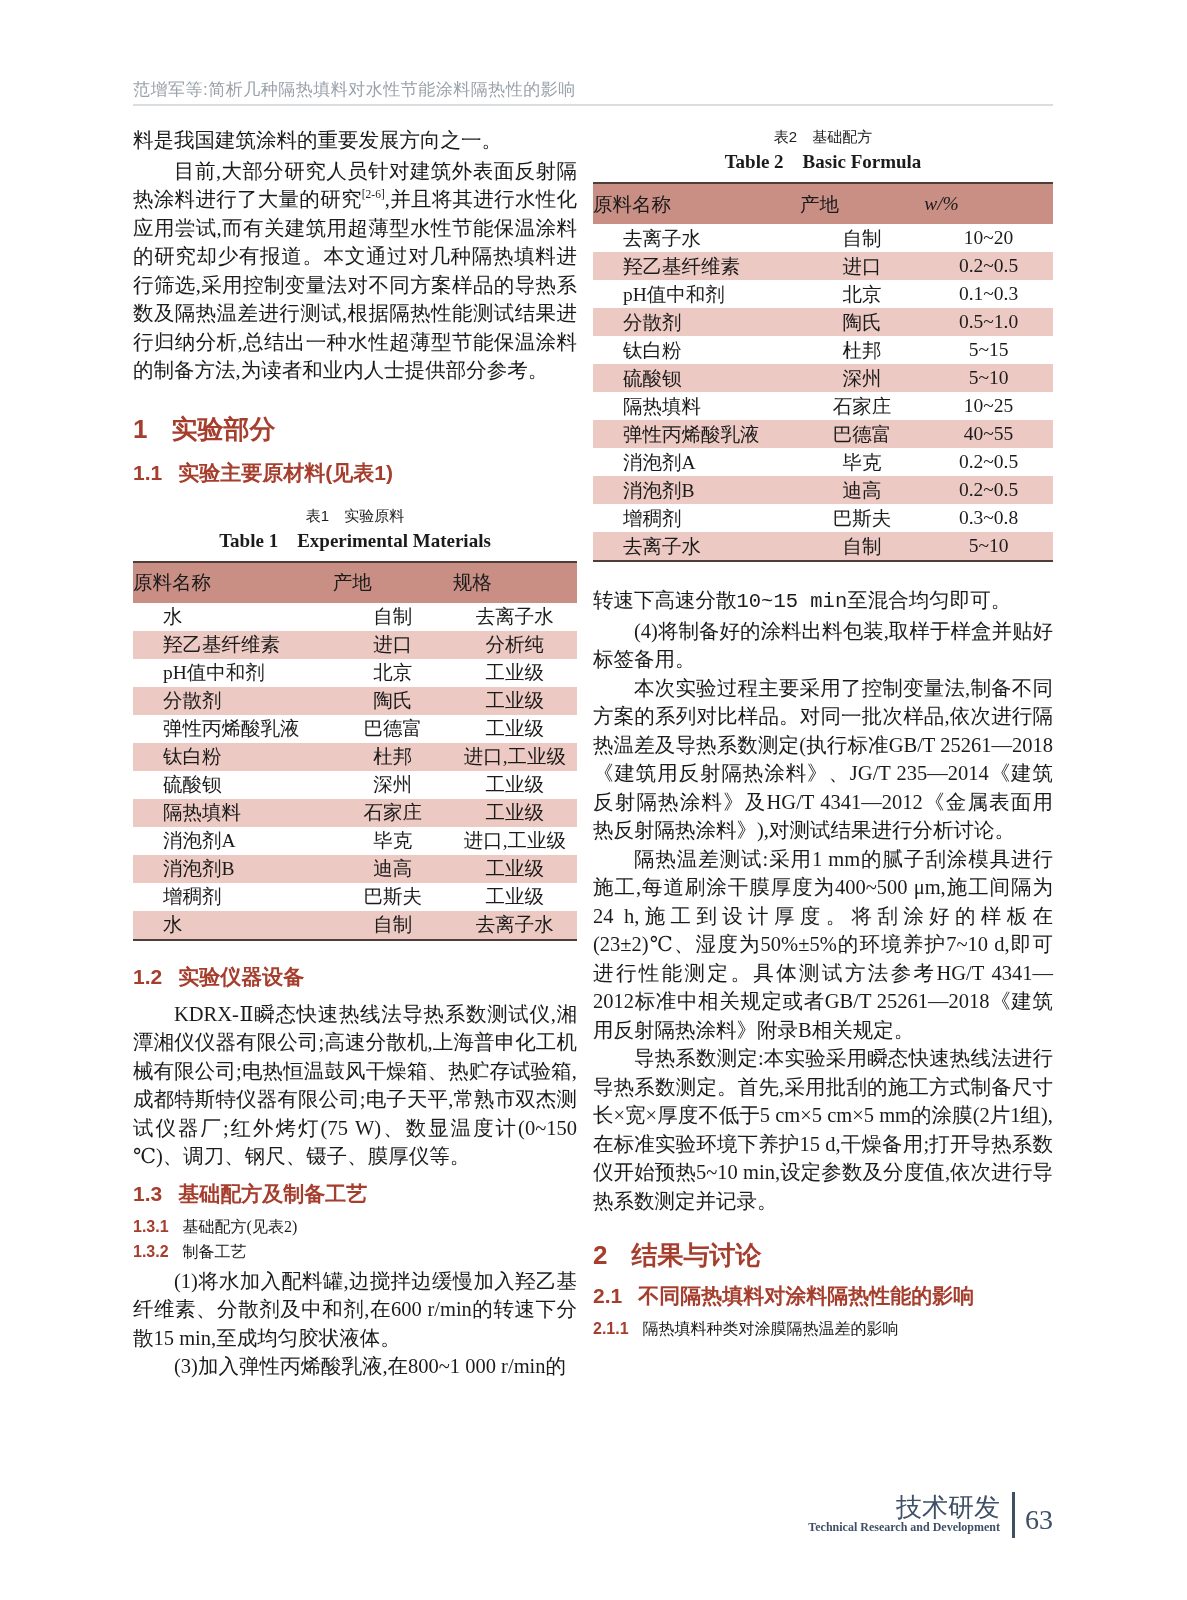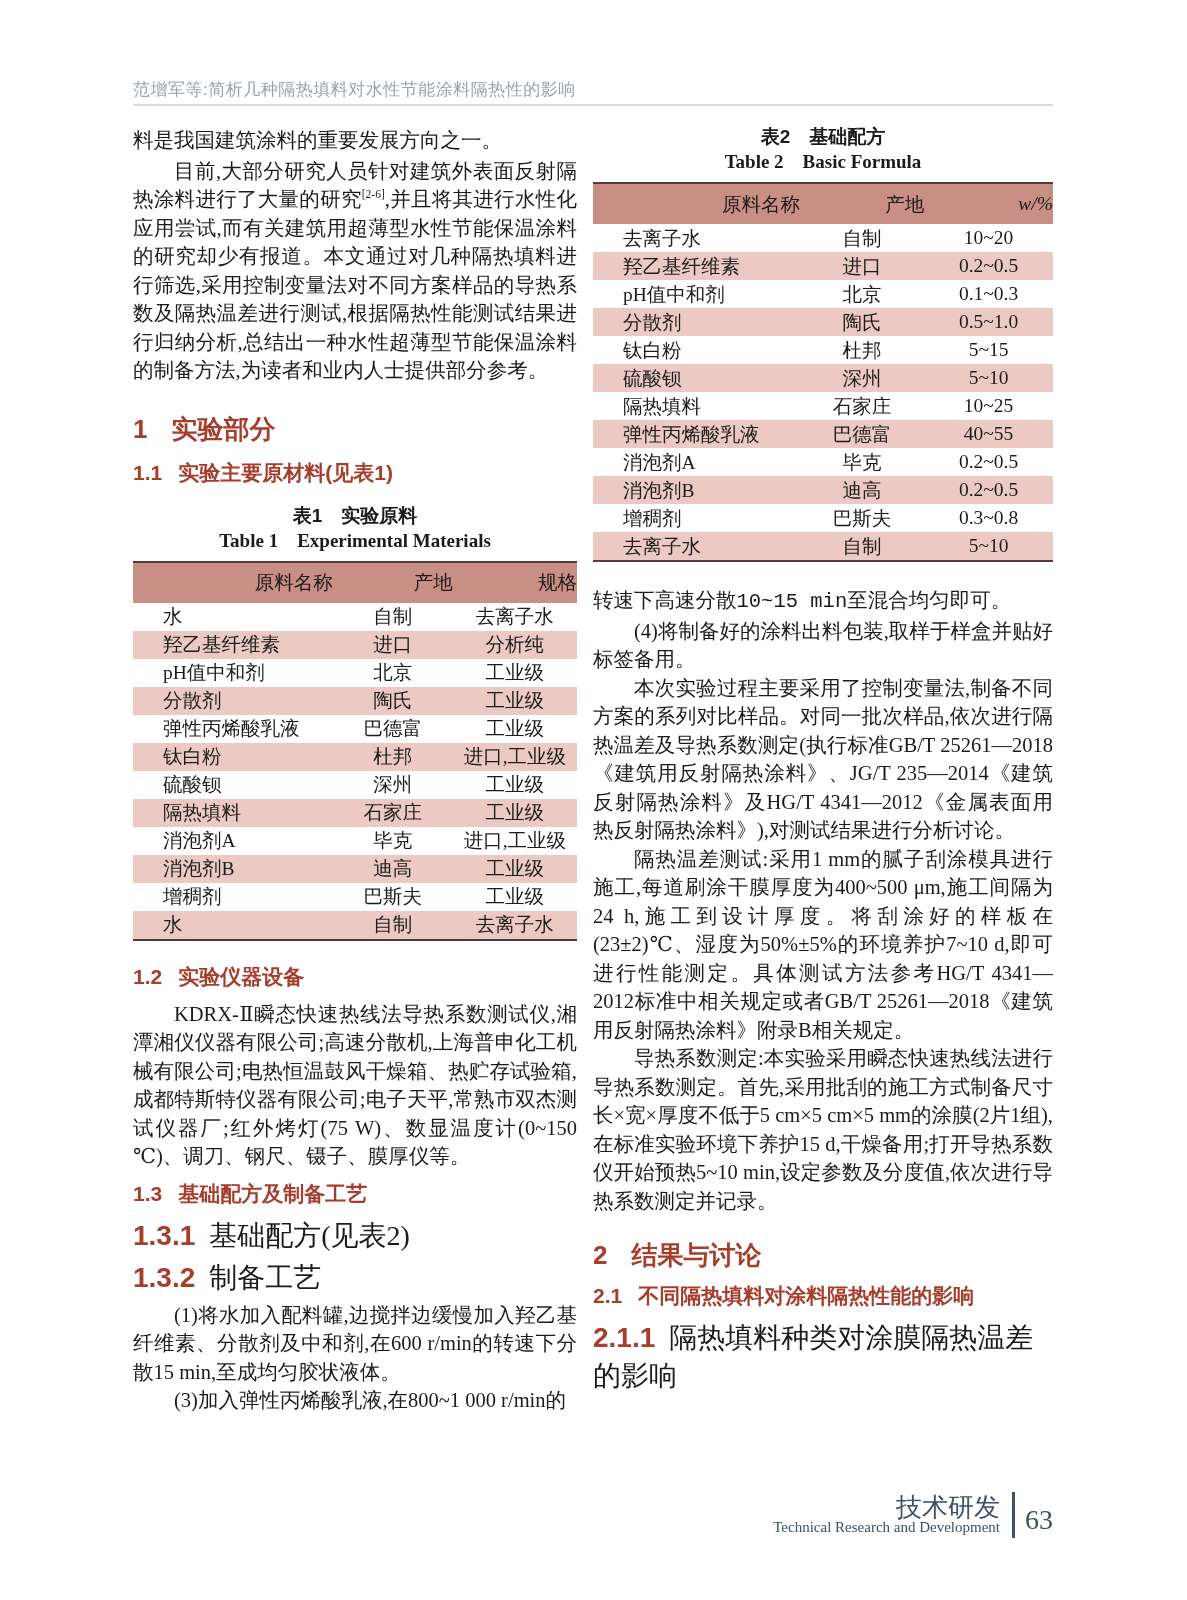--- a/index.html
+++ b/index.html
@@ -32,56 +32,56 @@
   p.noindent{text-indent:0;font-family:Liberation Mono, monospace;}
   sup.ref{font-size:11.5px;line-height:0;vertical-align:super;}
 
   
   .sec-h1{margin:27px 0 12px;font-family:"Liberation Sans","DejaVu Sans",sans-serif;
     font-size:26px;font-weight:700;color:var(--heading-red);}
   .sec-h1 .num{margin-right:24px;}
   .sec-h2{margin:9px 0 9px;font-family:"Liberation Sans","DejaVu Sans",sans-serif;
     font-size:21px;font-weight:700;color:var(--heading-red);}
   .sec-h2 .num{margin-right:16px;}
-  .sec-h3{margin:4px 0 4px;font-size:28px;font-weight:400;}
+  .sec-h3{margin:4px 0 4px;font-size:16px;font-weight:400;}
   .sec-h3 .num{font-family:"Liberation Sans","DejaVu Sans",sans-serif;font-weight:700;
     color:var(--heading-red);margin-right:14px;}
   .sec-h3 .ttl{font-family:"Liberation Serif","DejaVu Serif",serif;color:#1b1b1b;}
 
   
   .tcap{text-align:center;margin:16px 0 8px;line-height:25px;}
-  .tcap-zh{font-family:"Liberation Sans","DejaVu Sans",sans-serif;font-weight:700;font-size:19px;}
+  .tcap-zh{font-family:"Liberation Sans","DejaVu Sans",sans-serif;font-weight:400;font-size:15px;}
   .tcap-en{font-family:"Liberation Serif","DejaVu Serif",serif;font-weight:700;font-size:19px;}
   .cap-label{margin-right:1em;}
 
   
   table.datatable{width:100%;border-collapse:collapse;font-size:19.5px;
     border-top:2px solid var(--table-border);border-bottom:2px solid var(--table-border);}
   table.datatable thead th{background:var(--table-header-bg);font-weight:400;height:40px;
-    text-align:right;padding:0;}
+    text-align:left;padding:0;}
   table.datatable tbody td{height:28px;text-align:center;padding:0;vertical-align:middle;}
   table.datatable tbody td:first-child{text-align:left;padding-left:30px;}
   table.datatable tbody tr.stripe{background:var(--table-stripe-bg);}
   table.t1 th:nth-child(1),table.t1 td:nth-child(1){width:45%;}
   table.t1 th:nth-child(2),table.t1 td:nth-child(2){width:27%;}
   table.t1 th:nth-child(3),table.t1 td:nth-child(3){width:28%;}
   table.t2 th:nth-child(1),table.t2 td:nth-child(1){width:45%;}
   table.t2 th:nth-child(2),table.t2 td:nth-child(2){width:27%;}
   table.t2 th:nth-child(3),table.t2 td:nth-child(3){width:28%;}
   table.t2 thead th:nth-child(3){font-style:italic;font-family:"Liberation Serif","DejaVu Serif",serif;}
   .table-block{margin-bottom:14px;}
 
   
   .footer{position:absolute;right:134px;bottom:62px;display:flex;align-items:center;
     color:var(--footer-blue);}
   .footer-labels{text-align:right;}
   .footer-zh{font-family:"Liberation Sans","DejaVu Sans",sans-serif;font-weight:400;
     font-size:26px;line-height:24px;}
-  .footer-en{font-family:"Liberation Serif","DejaVu Serif",serif;font-weight:400;
-    font-size:15px;line-height:16px;}
+  .footer-en{font-family:"Liberation Serif","DejaVu Serif",serif;font-weight:700;
+    font-size:12px;line-height:16px;}
   .footer-bar{width:3px;height:46px;background:var(--footer-blue);margin:0 10px 0 12px;}
   .footer-page{font-family:"Liberation Serif","DejaVu Serif",serif;font-size:28px;margin-top:10px;}
 </style>
 </head>
 <body>
 
 <div class="page">
 
   <div class="running-head">
     <span>范增军等:简析几种隔热填料对水性节能涂料隔热性的影响</span>

